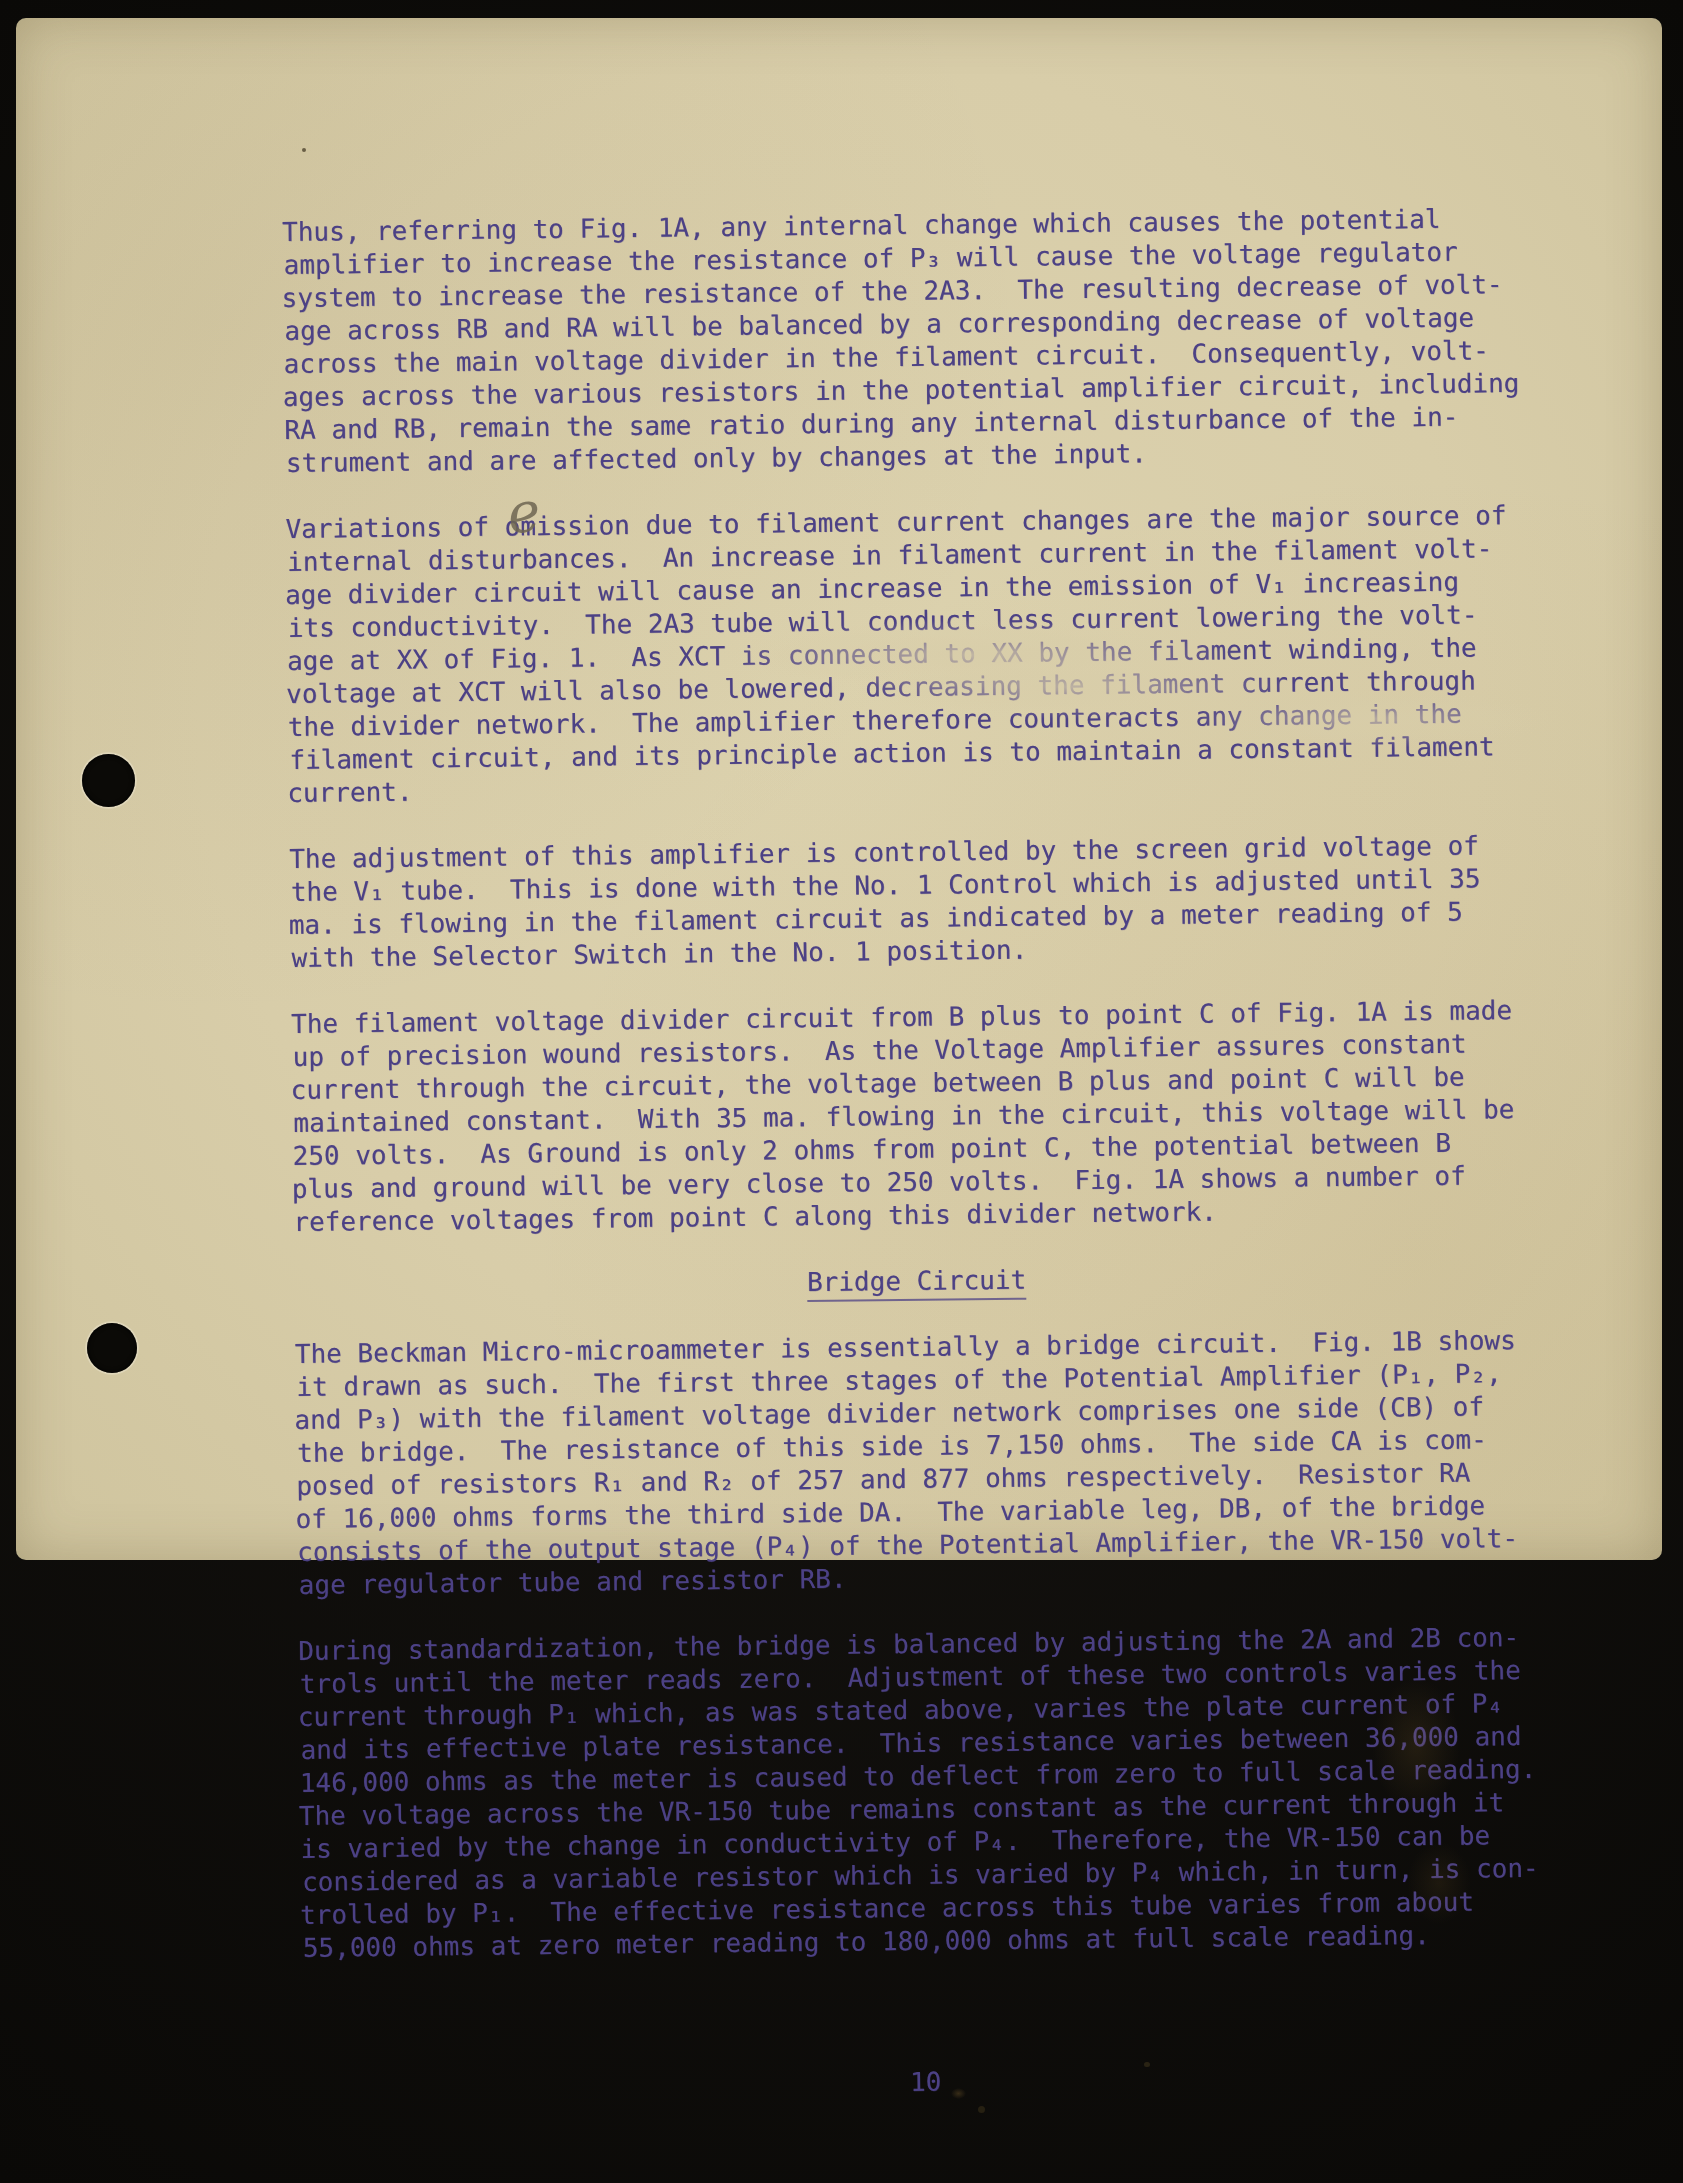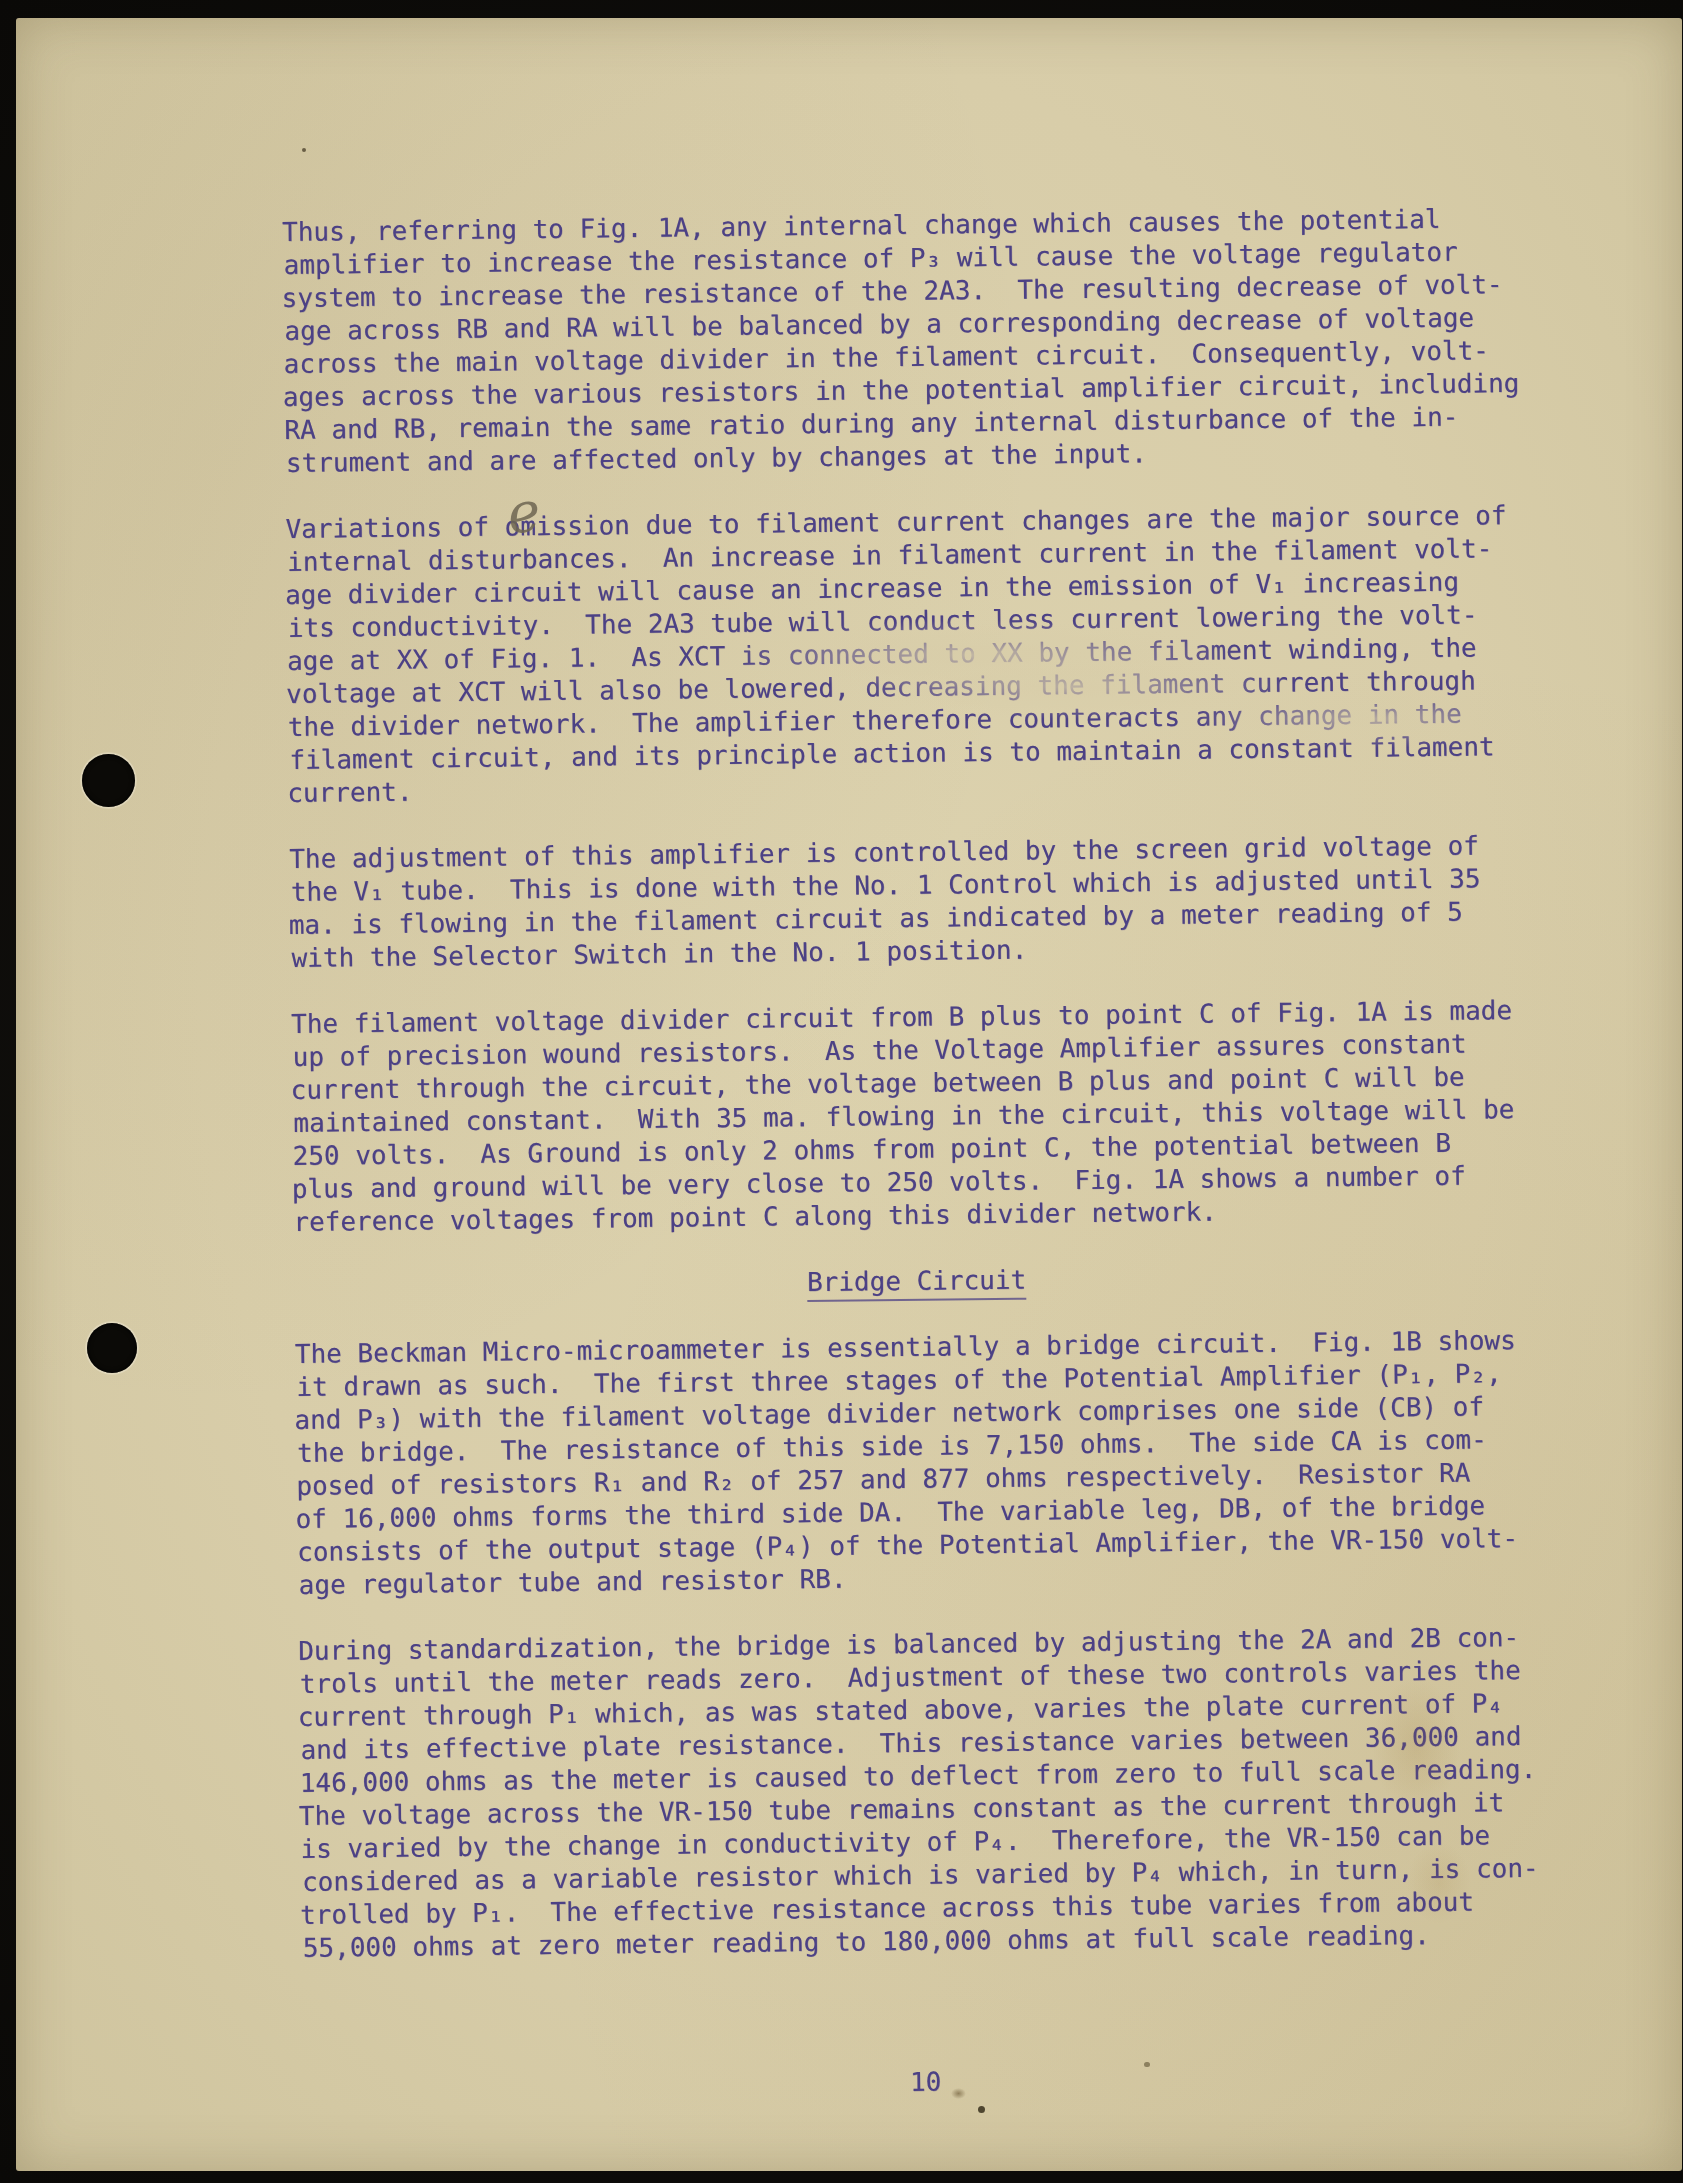--- a/index.html
+++ b/index.html
@@ -1,25 +1,25 @@
 <!DOCTYPE html>
 <html style="font-size:9.4px"><head>
 <meta charset="utf-8">
 <style>
   html,body{margin:0;padding:0;background:#0d0b08;}
   .scan{position:relative;width:1683px;height:2183px;background:
     radial-gradient(circle at 50% 50%, #151310 0%, #0a0907 100%);overflow:hidden;
     font-family:"DejaVu Sans Mono","Liberation Mono",monospace;}
-  .paper{position:absolute;left:16.4px;top:17.5px;width:1646px;height:2153px;
+  .paper{position:absolute;left:16.4px;top:17.5px;width:1646px;height:1542px;
     background:
       radial-gradient(ellipse at 85% 80%, rgba(160,130,70,0.10), rgba(160,130,70,0) 45%),
       radial-gradient(ellipse at 12% 20%, rgba(120,100,55,0.08), rgba(120,100,55,0) 40%),
       radial-gradient(ellipse at 50% 45%, #dcd2ae 0%, #d8cda9 55%, #cfc49e 100%);
-    border-radius:3px;
-    box-shadow:inset 0 0 53px rgba(90,75,40,0.28);padding-left:20px;}
+    border-radius:10px;
+    box-shadow:inset 0 0 53px rgba(90,75,40,0.28);}
   .hole{position:absolute;width:53px;height:53px;border-radius:50%;
     background:#0b0a07;box-shadow:0 0 0 1.8px rgba(245,240,225,0.35), inset 0 0 5.8px #000;}
   .hole1{left:82px;top:754px;}
   .hole2{left:87px;top:1323px;width:50px;height:50px;}
   .text{position:absolute;left:266px;top:198px;width:1245px;
     font-size:26px;line-height:33px;color:#4c4185;
     transform:rotate(-0.65deg);transform-origin:0 0;
     text-shadow:0.4px 0.4px 0 rgba(77,66,134,0.35), -0.3px 0 0 rgba(77,66,134,0.22);}
   .text p{margin:0 0 33px 0;}
   .ln{display:block;white-space:pre;}

